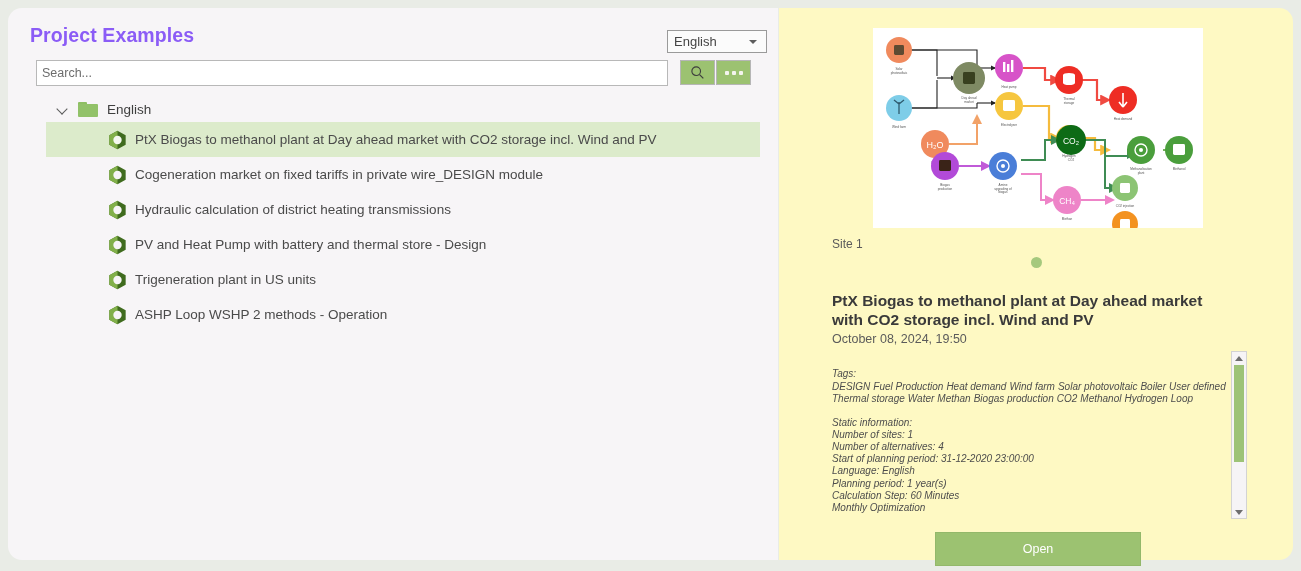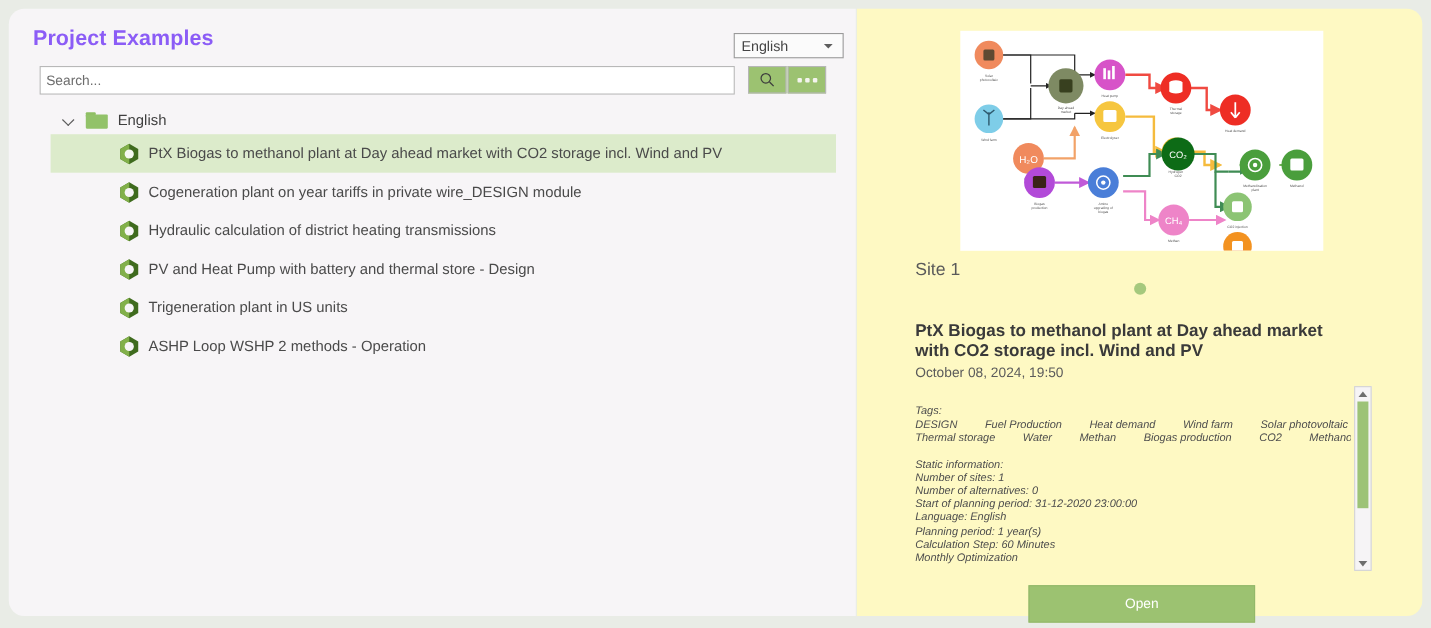--- a/index.html
+++ b/index.html
@@ -186,21 +186,21 @@
     top: 20px;
     width: 330px;
     height: 200px;
     background: #ffffff;
     overflow: hidden;
   }
   .site-label {
     position: absolute;
     left: 53px;
     top: 229px;
-    font-size: 16px;
+    font-size: 12px;
     color: #5a5a5a;
   }
   .page-dot {
     position: absolute;
     left: 252px;
     top: 249px;
     width: 11px;
     height: 11px;
     border-radius: 50%;
     background: #a5c97d;
@@ -232,21 +232,21 @@
     width: 396px;
     height: 152px;
     overflow: hidden;
     font-size: 10px;
     color: #4d4d4d;
     line-height: 12.2px;
     font-style: italic;
   }
   .info-box .tags-head { margin-bottom: 1px; }
   .tag-line { white-space: nowrap; }
-  .tag-line span { margin-right: 25px; }
+  .tag-line span { margin-right: 3px; }
   .info-gap { height: 11px; }
   .info-line { white-space: nowrap; }
 
   
   .scrollbar {
     position: absolute;
     left: 452px;
     top: 343px;
     width: 16px;
     height: 168px;
@@ -375,21 +375,21 @@
         </svg>
         <span class="item-label">PtX Biogas to methanol plant at Day ahead market with CO2 storage incl. Wind and PV</span>
       </div>
 
       <div class="tree-item">
         <svg class="hex-icon" viewBox="0 0 20 21">
           <polygon points="10,0.8 18.6,5.6 18.6,15.4 10,20.2 1.4,15.4 1.4,5.6" fill="#3f6b1e"></polygon>
           <polygon points="10,0.8 1.4,5.6 1.4,15.4 10,20.2" fill="#82b04a"></polygon>
           <circle cx="10" cy="10.5" r="4.4" fill="#f7f5f7"></circle>
         </svg>
-        <span class="item-label">Cogeneration plant on year tariffs in private wire_DESIGN module</span>
+        <span class="item-label">Cogeneration market on fixed tariffs in private wire_DESIGN module</span>
       </div>
 
       <div class="tree-item">
         <svg class="hex-icon" viewBox="0 0 20 21">
           <polygon points="10,0.8 18.6,5.6 18.6,15.4 10,20.2 1.4,15.4 1.4,5.6" fill="#3f6b1e"></polygon>
           <polygon points="10,0.8 1.4,5.6 1.4,15.4 10,20.2" fill="#82b04a"></polygon>
           <circle cx="10" cy="10.5" r="4.4" fill="#f7f5f7"></circle>
         </svg>
         <span class="item-label">Hydraulic calculation of district heating transmissions</span>
       </div>
@@ -596,21 +596,21 @@
       <div class="tags-head">Tags:</div>
       <div class="tag-line">
         <span>DESIGN</span><span>Fuel Production</span><span>Heat demand</span><span>Wind farm</span><span>Solar photovoltaic</span><span>Boiler</span><span>User defined</span>
       </div>
       <div class="tag-line">
         <span>Thermal storage</span><span>Water</span><span>Methan</span><span>Biogas production</span><span>CO2</span><span>Methanol</span><span>Hydrogen</span><span>Loop</span>
       </div>
       <div class="info-gap"></div>
       <div class="info-line">Static information:</div>
       <div class="info-line">Number of sites: 1</div>
-      <div class="info-line">Number of alternatives: 0</div>
+      <div class="info-line">Number of alternatives: 4</div>
       <div class="info-line">Start of planning period: 31-12-2020 23:00:00</div>
       <div class="info-line">Language: English</div>
       <div class="info-line">Planning period: 1 year(s)</div>
       <div class="info-line">Calculation Step: 60 Minutes</div>
       <div class="info-line">Monthly Optimization</div>
     </div>
 
     <div class="scrollbar">
       <div class="sb-arrow up">
         <span class="tri up"></span>

